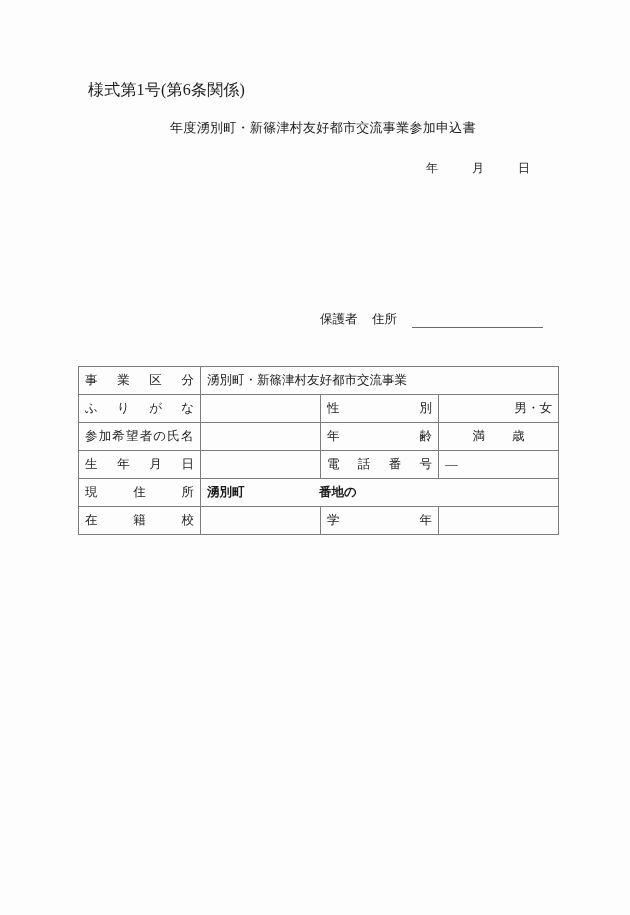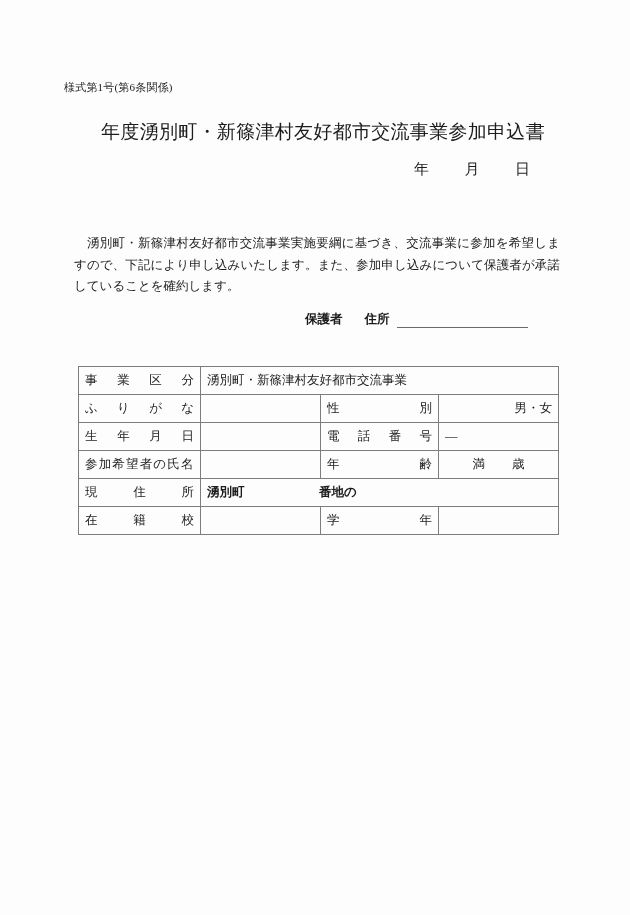--- a/index.html
+++ b/index.html
@@ -19,46 +19,46 @@
   }
 
   .page {
     position: absolute;
     inset: 0;
   }
 
   
   .form-no {
     position: absolute;
-    left: 64px;
+    left: 88px;
     top: 80px;
-    font-size: 11px;
+    font-size: 16px;
     letter-spacing: 0.2px;
     white-space: nowrap;
   }
 
   
   .doc-title {
     position: absolute;
     left: 0;
     right: 0;
     top: 119px;
     text-align: center;
-    font-size: 19px;
+    font-size: 13px;
     letter-spacing: 0.3px;
     padding-left: 16px;
     white-space: nowrap;
   }
 
   
   .date-line {
     position: absolute;
     right: 100px;
     top: 160px;
-    font-size: 15px;
+    font-size: 12px;
     white-space: nowrap;
   }
   .date-line .seg { display: inline-block; }
   .date-line .gap-a { display: inline-block; width: 28px; }
   .date-line .gap-b { display: inline-block; width: 28px; }
 
   
   .addressee {
     position: absolute;
     left: 87px;
@@ -80,39 +80,37 @@
     font-size: 12.5px;
     line-height: 21.5px;
     text-align: justify;
     text-justify: inter-character;
     text-indent: 13px;
   }
 
   
   .guardian {
     position: absolute;
-    left: 305px;
+    left: 320px;
     top: 307px;
     font-size: 12.5px;
-    font-weight: bold;
   }
   .guardian-row {
     display: flex;
     align-items: flex-end;
     height: 21px;
     white-space: nowrap;
   }
   .guardian-label {
     width: 52px;
     flex: 0 0 52px;
   }
   .guardian-field {
     width: 40px;
     flex: 0 0 40px;
-    text-align: center;
   }
   .guardian-rule {
     width: 131px;
     border-bottom: 1px solid #6b6b6b;
     height: 17px;
     position: relative;
   }
   .guardian-rule .seal {
     position: absolute;
     right: 2px;
@@ -185,21 +183,20 @@
 
   <div class="date-line">
     <span class="seg">年</span>
     <span class="gap-a"></span>
     <span class="seg">月</span>
     <span class="gap-b"></span>
     <span class="seg">日</span>
   </div>
 
 
-  <div class="body-text">湧別町・新篠津村友好都市交流事業実施要綱に基づき、交流事業に参加を希望しますので、下記により申し込みいたします。また、参加申し込みについて保護者が承諾していることを確約します。</div>
 
   <div class="guardian">
     <div class="guardian-row">
       <span class="guardian-label">保護者</span>
       <span class="guardian-field">住所</span>
       <span class="guardian-rule"></span>
     </div>
   </div>
 
   <table class="form-table">
@@ -230,48 +227,48 @@
         <td>
           <span class="spread">性　　　　　別</span>
         </td>
         <td class="center">
           <span>男・女</span>
         </td>
       </tr>
 
       <tr>
         <td>
-          <span class="spread">生　年　月　日</span>
-        </td>
-        <td>
-          <span></span>
-        </td>
-        <td>
-          <span class="spread">電　話　番　号</span>
-        </td>
-        <td class="dash-cell">
-          <span>—</span>
-        </td>
-      </tr>
-
-      <tr>
-        <td>
           <span class="tight">参加希望者の氏名</span>
         </td>
         <td>
           <span></span>
         </td>
         <td>
           <span class="spread">年　　　　　齢</span>
         </td>
         <td>
           <span class="cell-pair">
             <span>満</span>
             <span>歳</span>
           </span>
+        </td>
+      </tr>
+
+      <tr>
+        <td>
+          <span class="spread">生　年　月　日</span>
+        </td>
+        <td>
+          <span></span>
+        </td>
+        <td>
+          <span class="spread">電　話　番　号</span>
+        </td>
+        <td class="dash-cell">
+          <span>—</span>
         </td>
       </tr>
 
       <tr>
         <td>
           <span class="spread">現　　住　　所</span>
         </td>
         <td colspan="3">
           <span class="addr-cell">
             <span class="town">湧別町</span>

